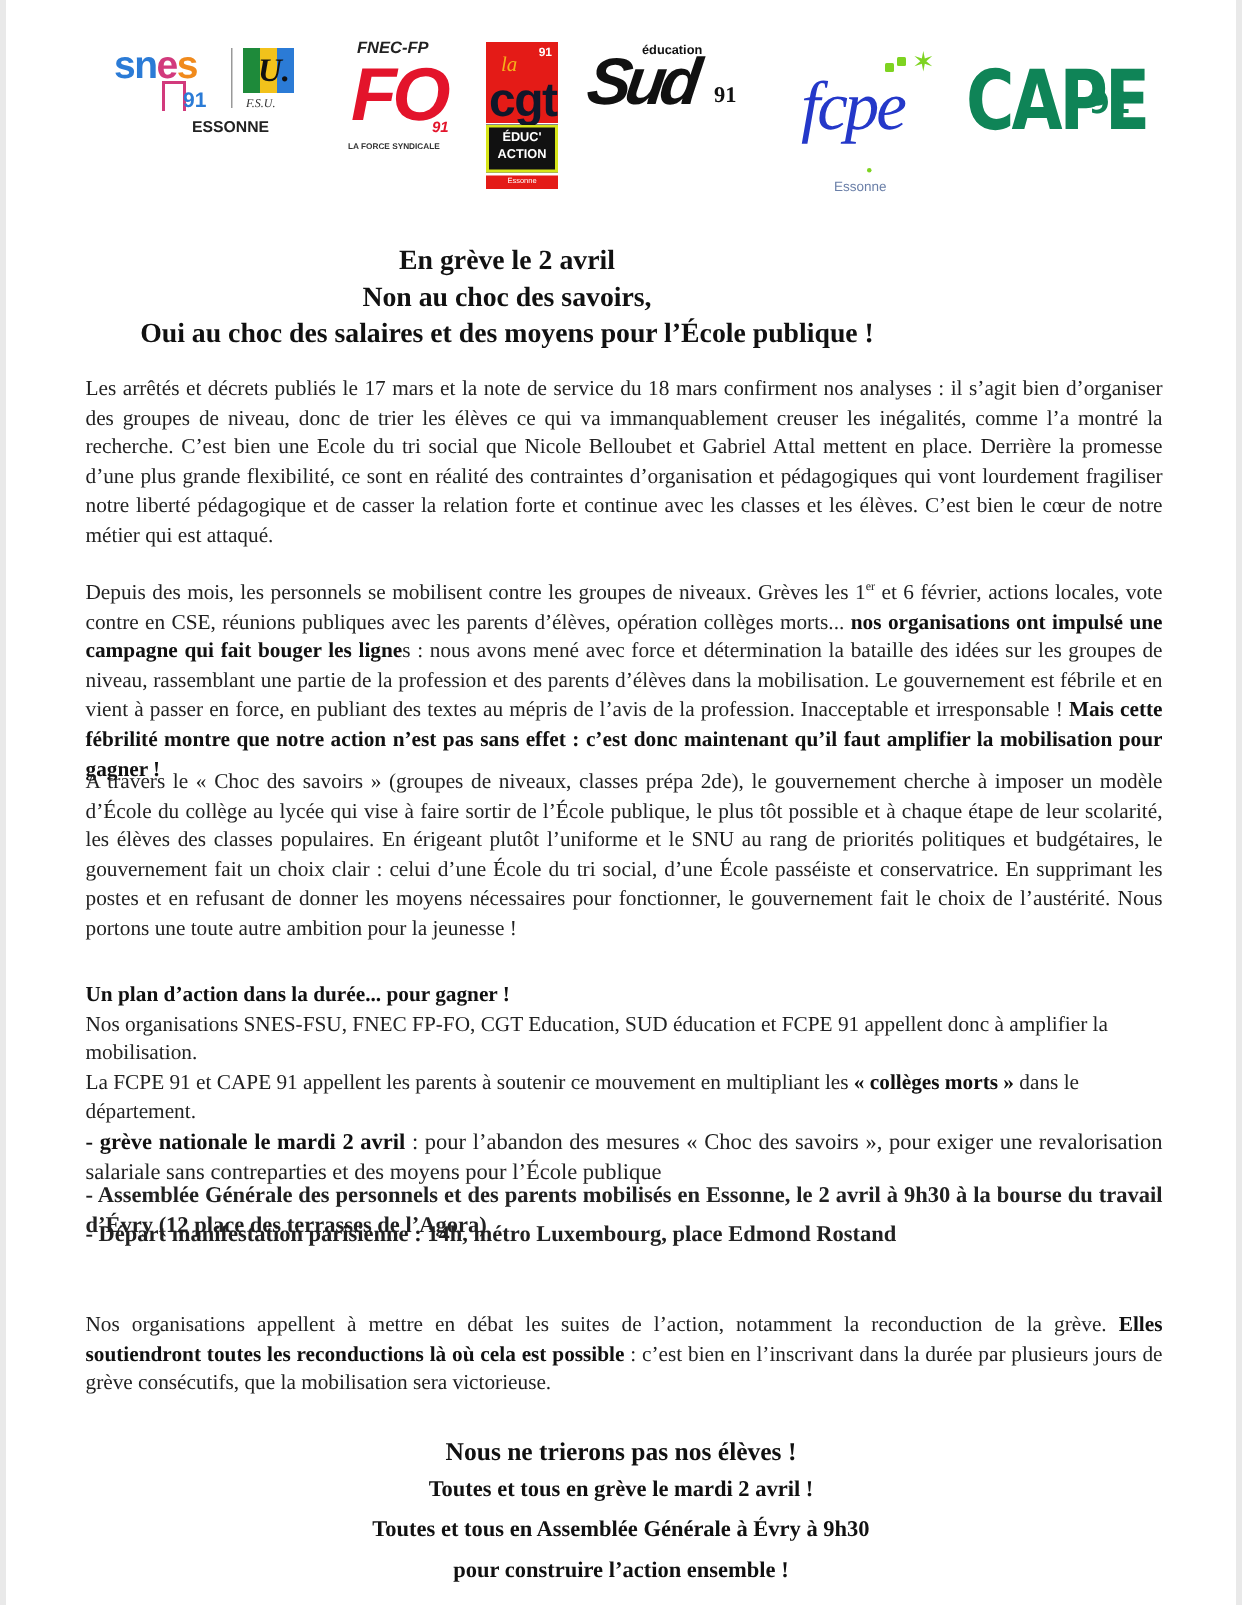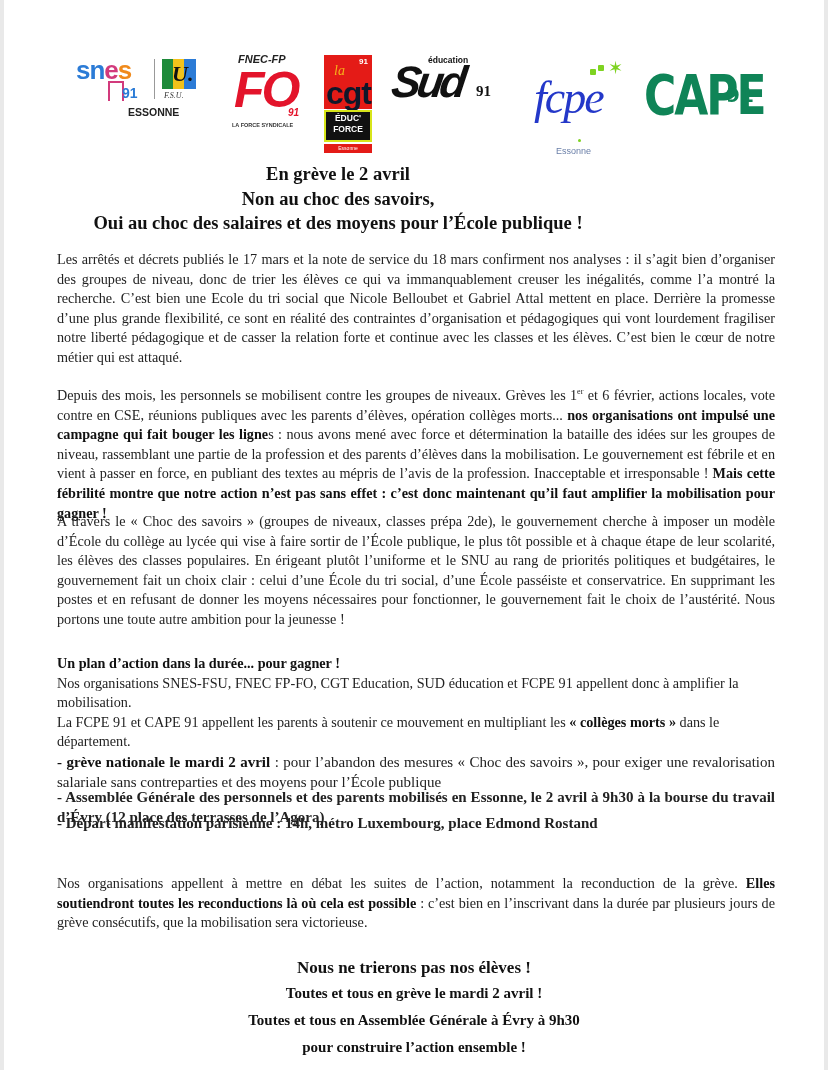--- a/index.html
+++ b/index.html
@@ -8,21 +8,21 @@
     background: #e9e9e9;
     font-family: "Liberation Serif", "DejaVu Serif", serif;
     color: #1a1a1a;
   }
   .page {
     position: absolute; left: 4px; top: 0; width: 820px; height: 1070px;
     background: #ffffff;
   }
   
   .logos { position: absolute; left: 0; top: 0; width: 820px; height: 140px; }
-  .logo { position: absolute; margin-top: 27px; }
+  .logo { position: absolute; }
 
   .snes { left: 72px; top: 28px; width: 130px; height: 70px; }
   .snes-word { position: absolute; left: 0; top: 0; font-family: "Liberation Sans", sans-serif; font-weight: bold; font-size: 26px; letter-spacing: -1px; }
   .snes-word .s1 { color: #2b7bd6; } .snes-word .n { color: #2b7bd6; } .snes-word .e { color: #d23a7c; } .snes-word .s2 { color: #f08a1c; }
   .snes-num { position: absolute; left: 46px; top: 30px; font-family: "Liberation Sans", sans-serif; font-weight: bold; font-size: 14px; color: #2b7bd6; }
   .snes-fig { position: absolute; left: 32px; top: 26px; width: 12px; height: 18px; border-top: 2px solid #d23a7c; border-left: 2px solid #d23a7c; border-right: 2px solid #d23a7c; }
   .snes-sep { position: absolute; left: 78px; top: 4px; width: 1px; height: 40px; background: #999; }
   .fsu-box { position: absolute; left: 86px; top: 4px; width: 34px; height: 30px; background: linear-gradient(90deg,#1e8a3a 0 33%,#f2c21b 33% 66%,#2b7bd6 66%); }
   .fsu-box span { position: absolute; left: 10px; top: 2px; font-family: "Liberation Serif", serif; font-weight: bold; font-style: italic; font-size: 22px; color: #111; }
   .fsu-lbl { position: absolute; left: 88px; top: 36px; font-family: "Liberation Serif", serif; font-style: italic; font-size: 8px; color: #333; }
@@ -104,21 +104,21 @@
       <div class="fo-91">91</div>
       <div class="fo-sub">LA FORCE SYNDICALE</div>
     </div>
 
     <div class="logo cgt">
       <div class="cgt-red">
         <span class="n91">91</span>
         <span class="la">la</span>
         <span class="cgtw">cgt</span>
       </div>
-      <div class="cgt-edu"><span>ÉDUC'</span><br><span>FORCE</span></div>
+      <div class="cgt-edu"><span>ÉDUC'</span><br><span>ACTION</span></div>
       <div class="cgt-ess">Essonne</div>
     </div>
 
     <div class="logo sud">
       <div class="sud-edu">éducation</div>
       <div class="sud-big">Sud</div>
       <div class="sud-91">91</div>
     </div>
 
     <div class="logo fcpe">

